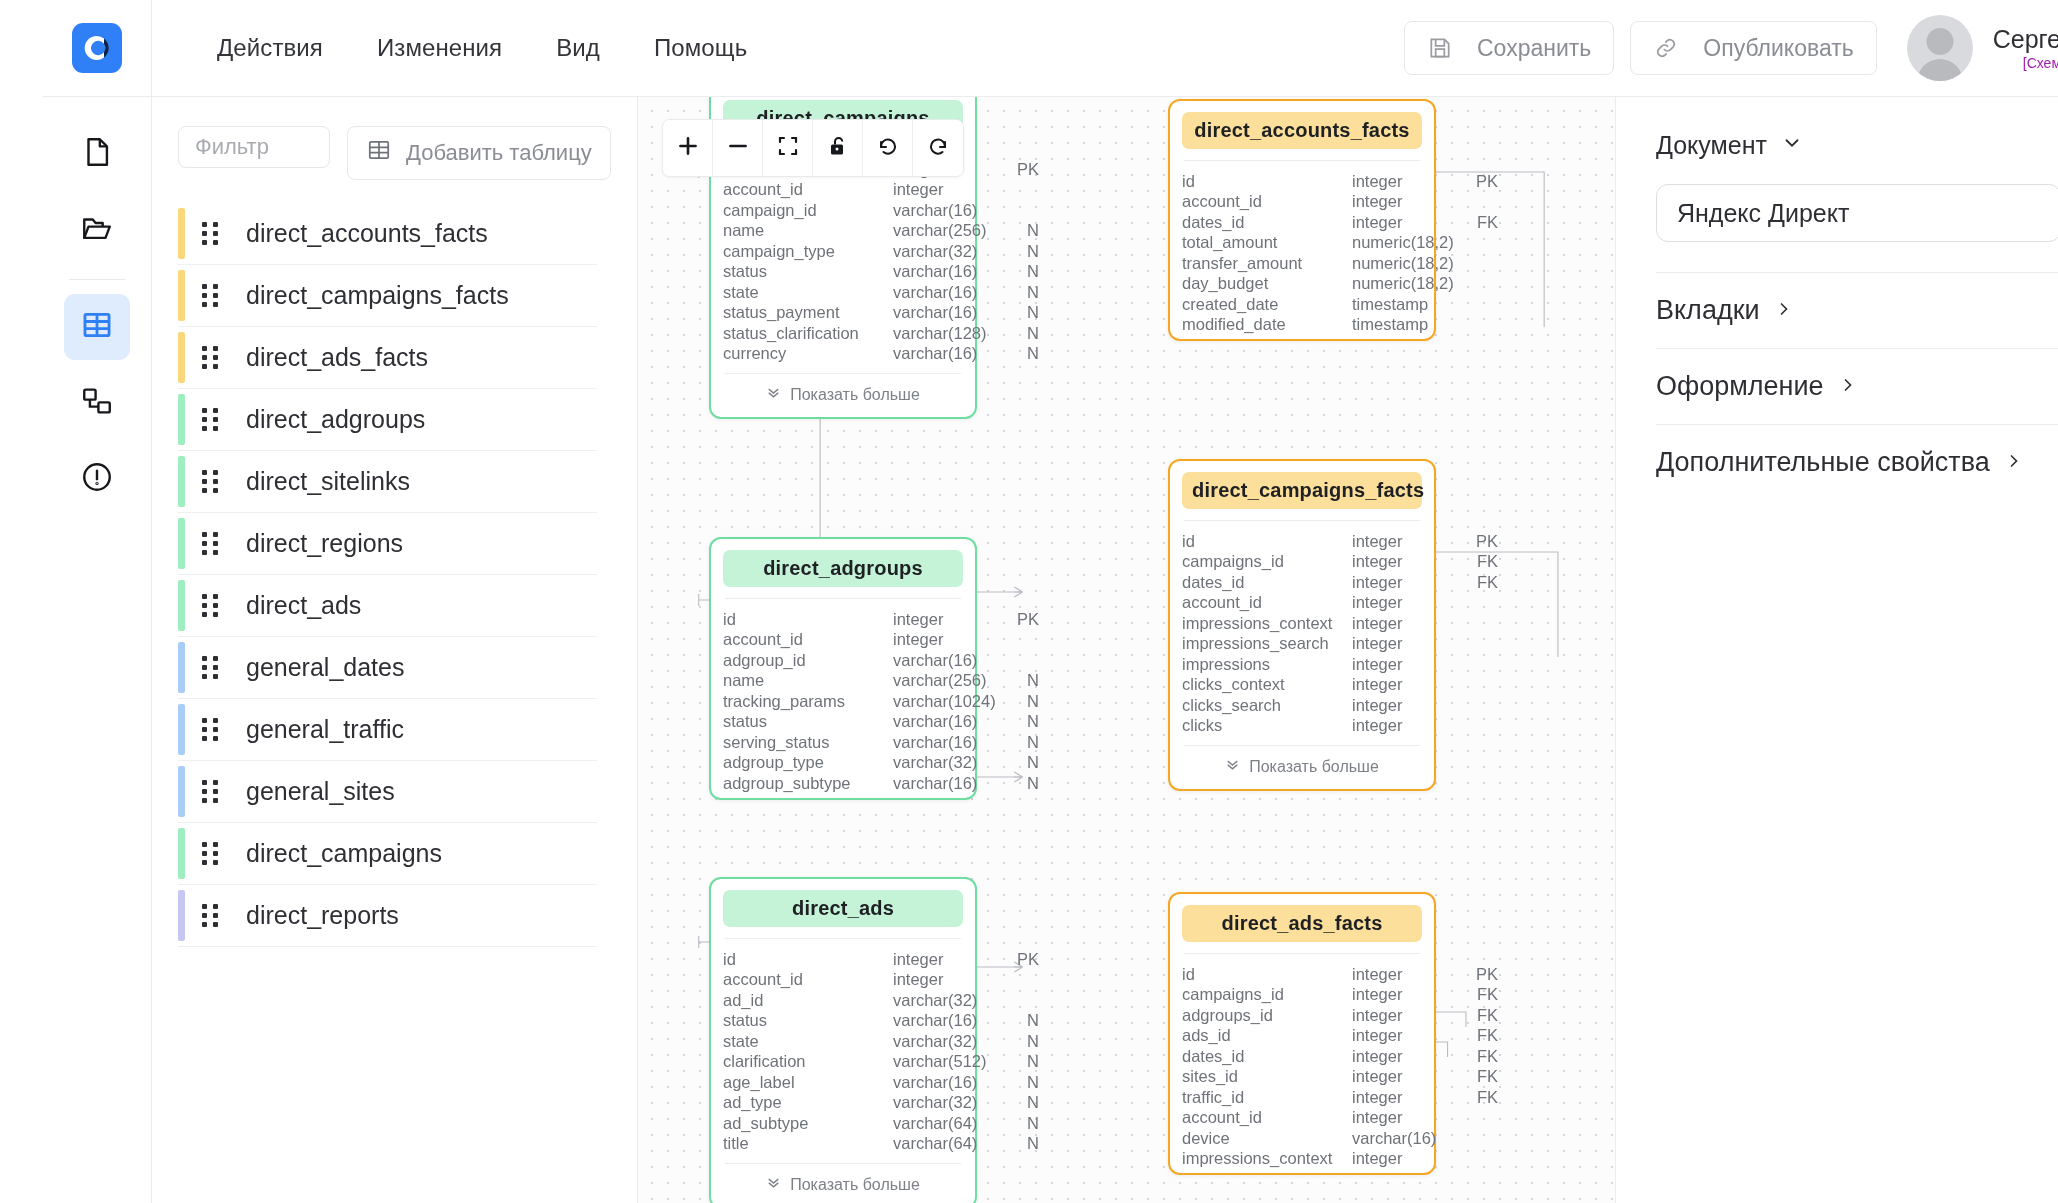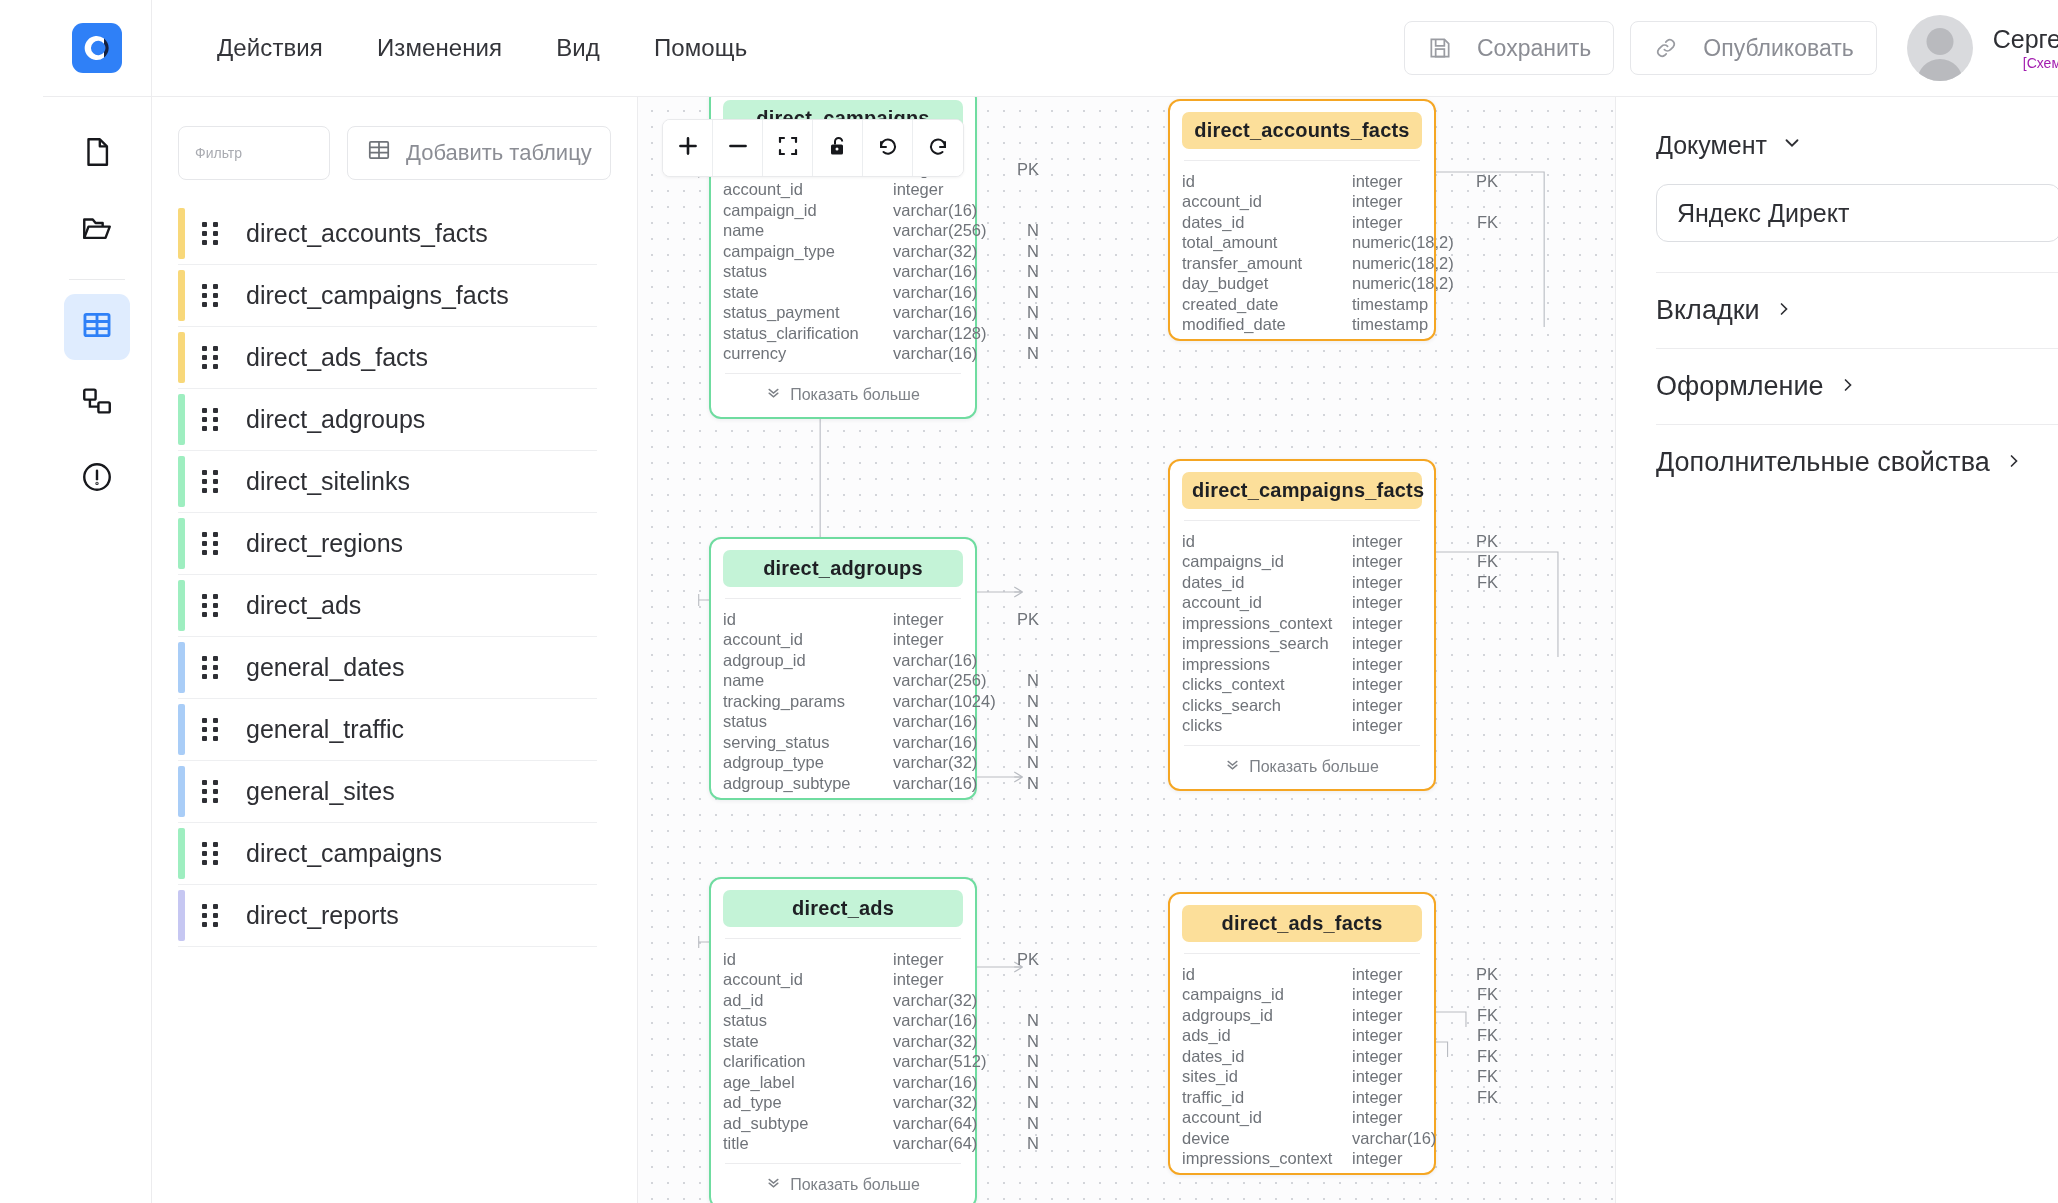--- a/index.html
+++ b/index.html
@@ -85,22 +85,22 @@
   .rail-sep { width: 56px; height:1px; background:#e9eaec; margin: 6px 0 4px; }
 
   
   .listpanel {
     width: 486px; flex: 0 0 486px; background:#fff;
     border-right: 1px solid #ececee;
     display:flex; flex-direction:column; position:relative; z-index: 25;
   }
   .list-toolbar { display:flex; gap: 17px; padding: 29px 40px 17px 26px; }
   .filter-input {
-    width: 152px; height: 54px; border:1px solid #e6e7ea; border-radius:8px;
-    background:#fff; font-size:14px; color:#2e2f34; padding: 0 16px;
+    width: 152px; height: 42px; border:1px solid #e6e7ea; border-radius:8px;
+    background:#fff; font-size:22px; color:#2e2f34; padding: 0 16px;
     font-family: "Liberation Sans", sans-serif;
   }
   .filter-input::placeholder { color:#a9abb1; }
   .addtable-btn {
     flex:1; display:flex; align-items:center; gap:14px;
     height:54px; padding: 0 18px;
     border:1px solid #e6e7ea; border-radius:8px; background:#fff;
     color:#8b8d94; font-size:22px; cursor:pointer; white-space:nowrap;
   }
 

